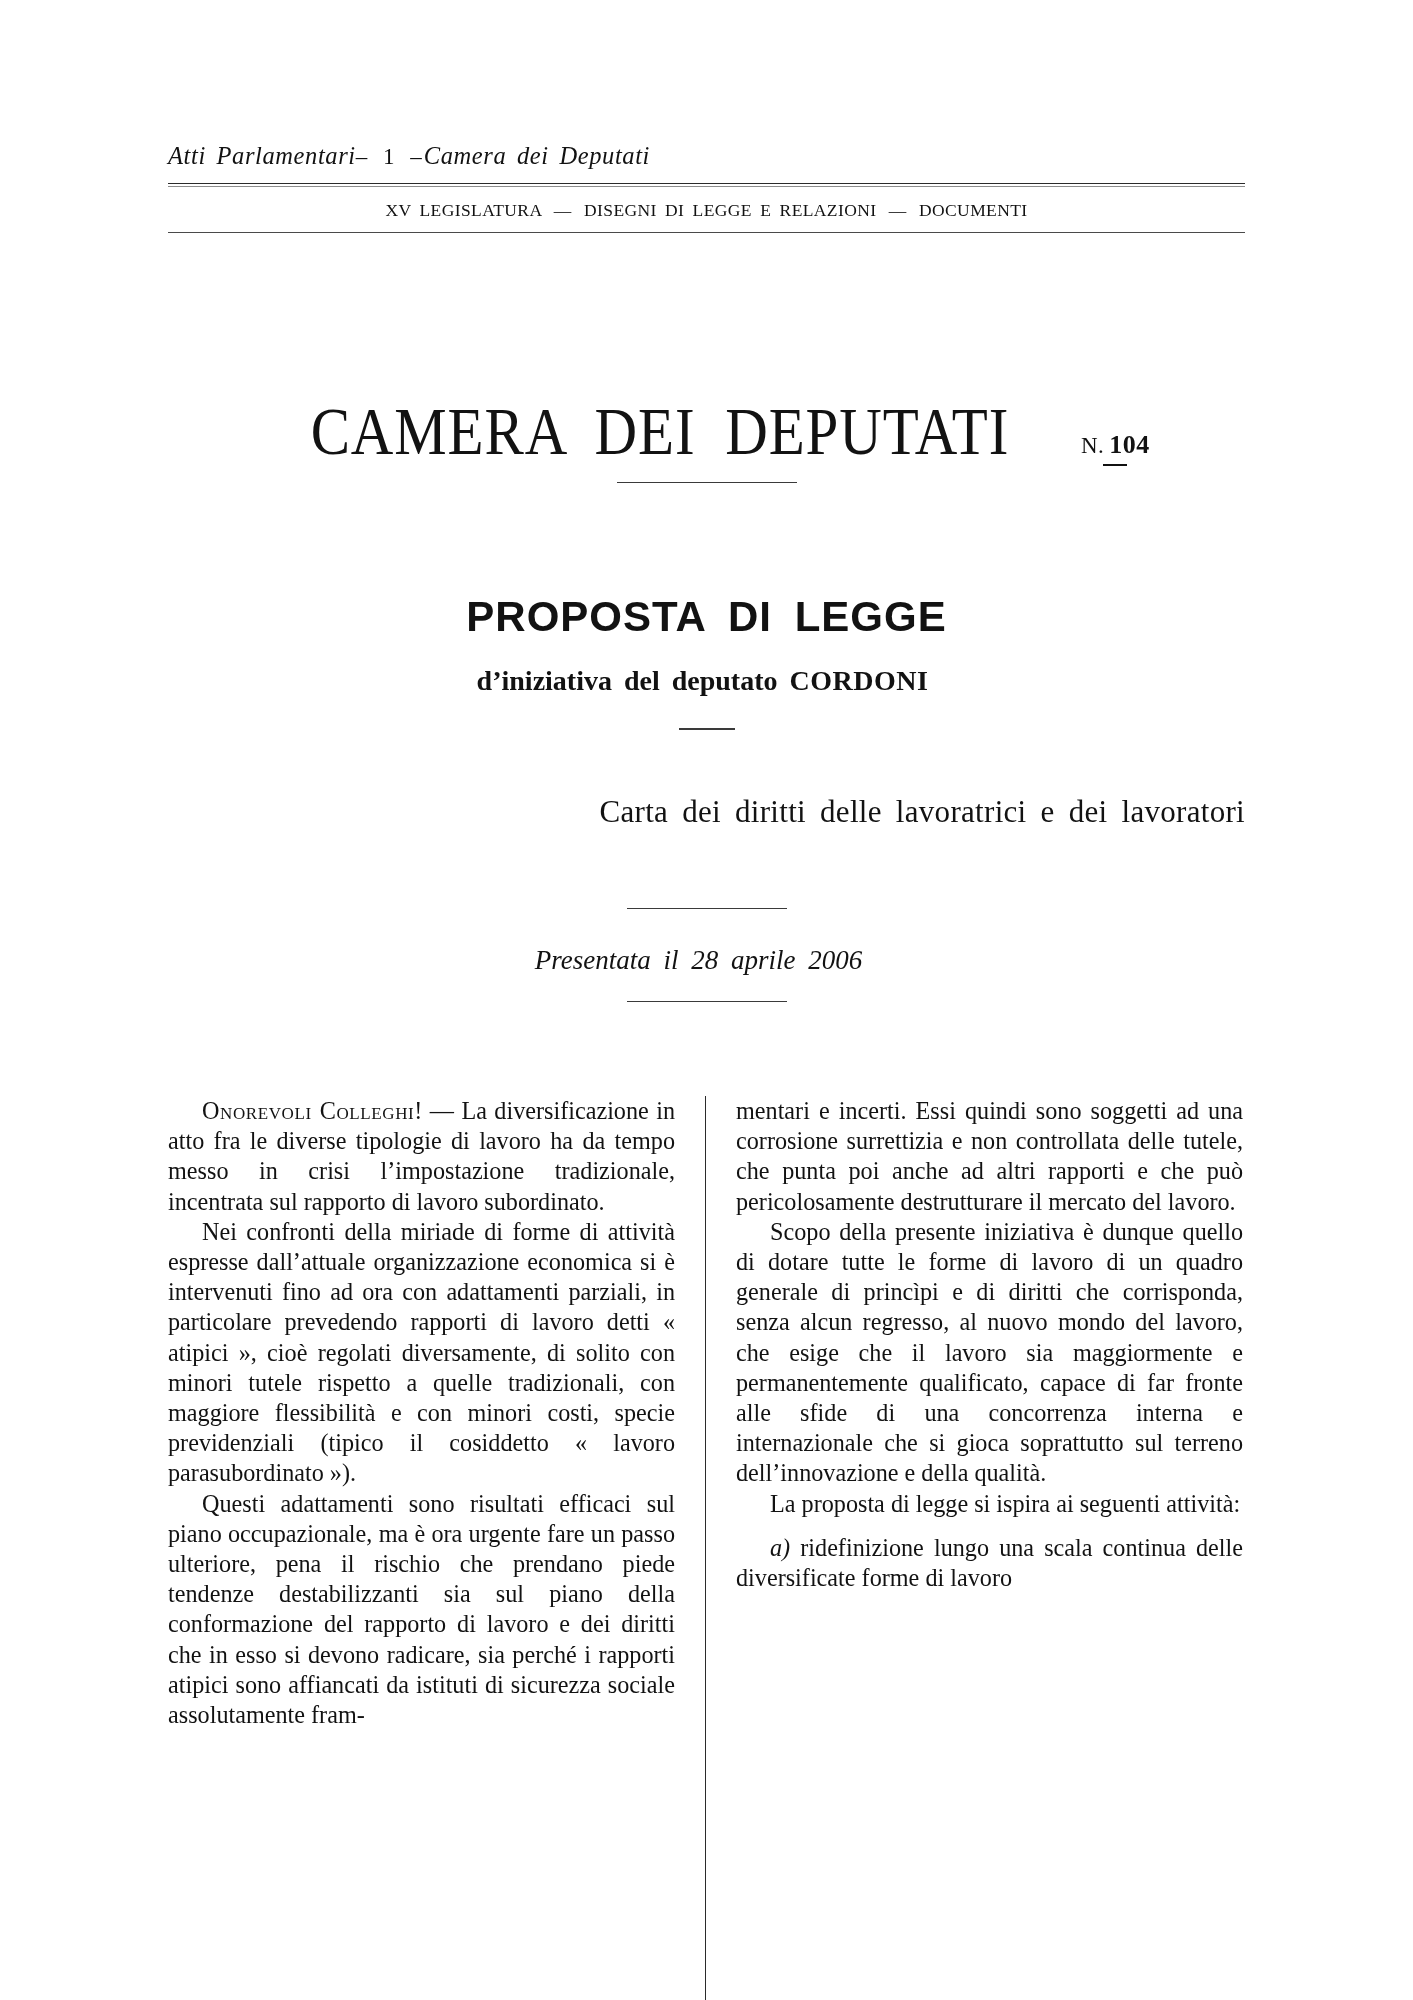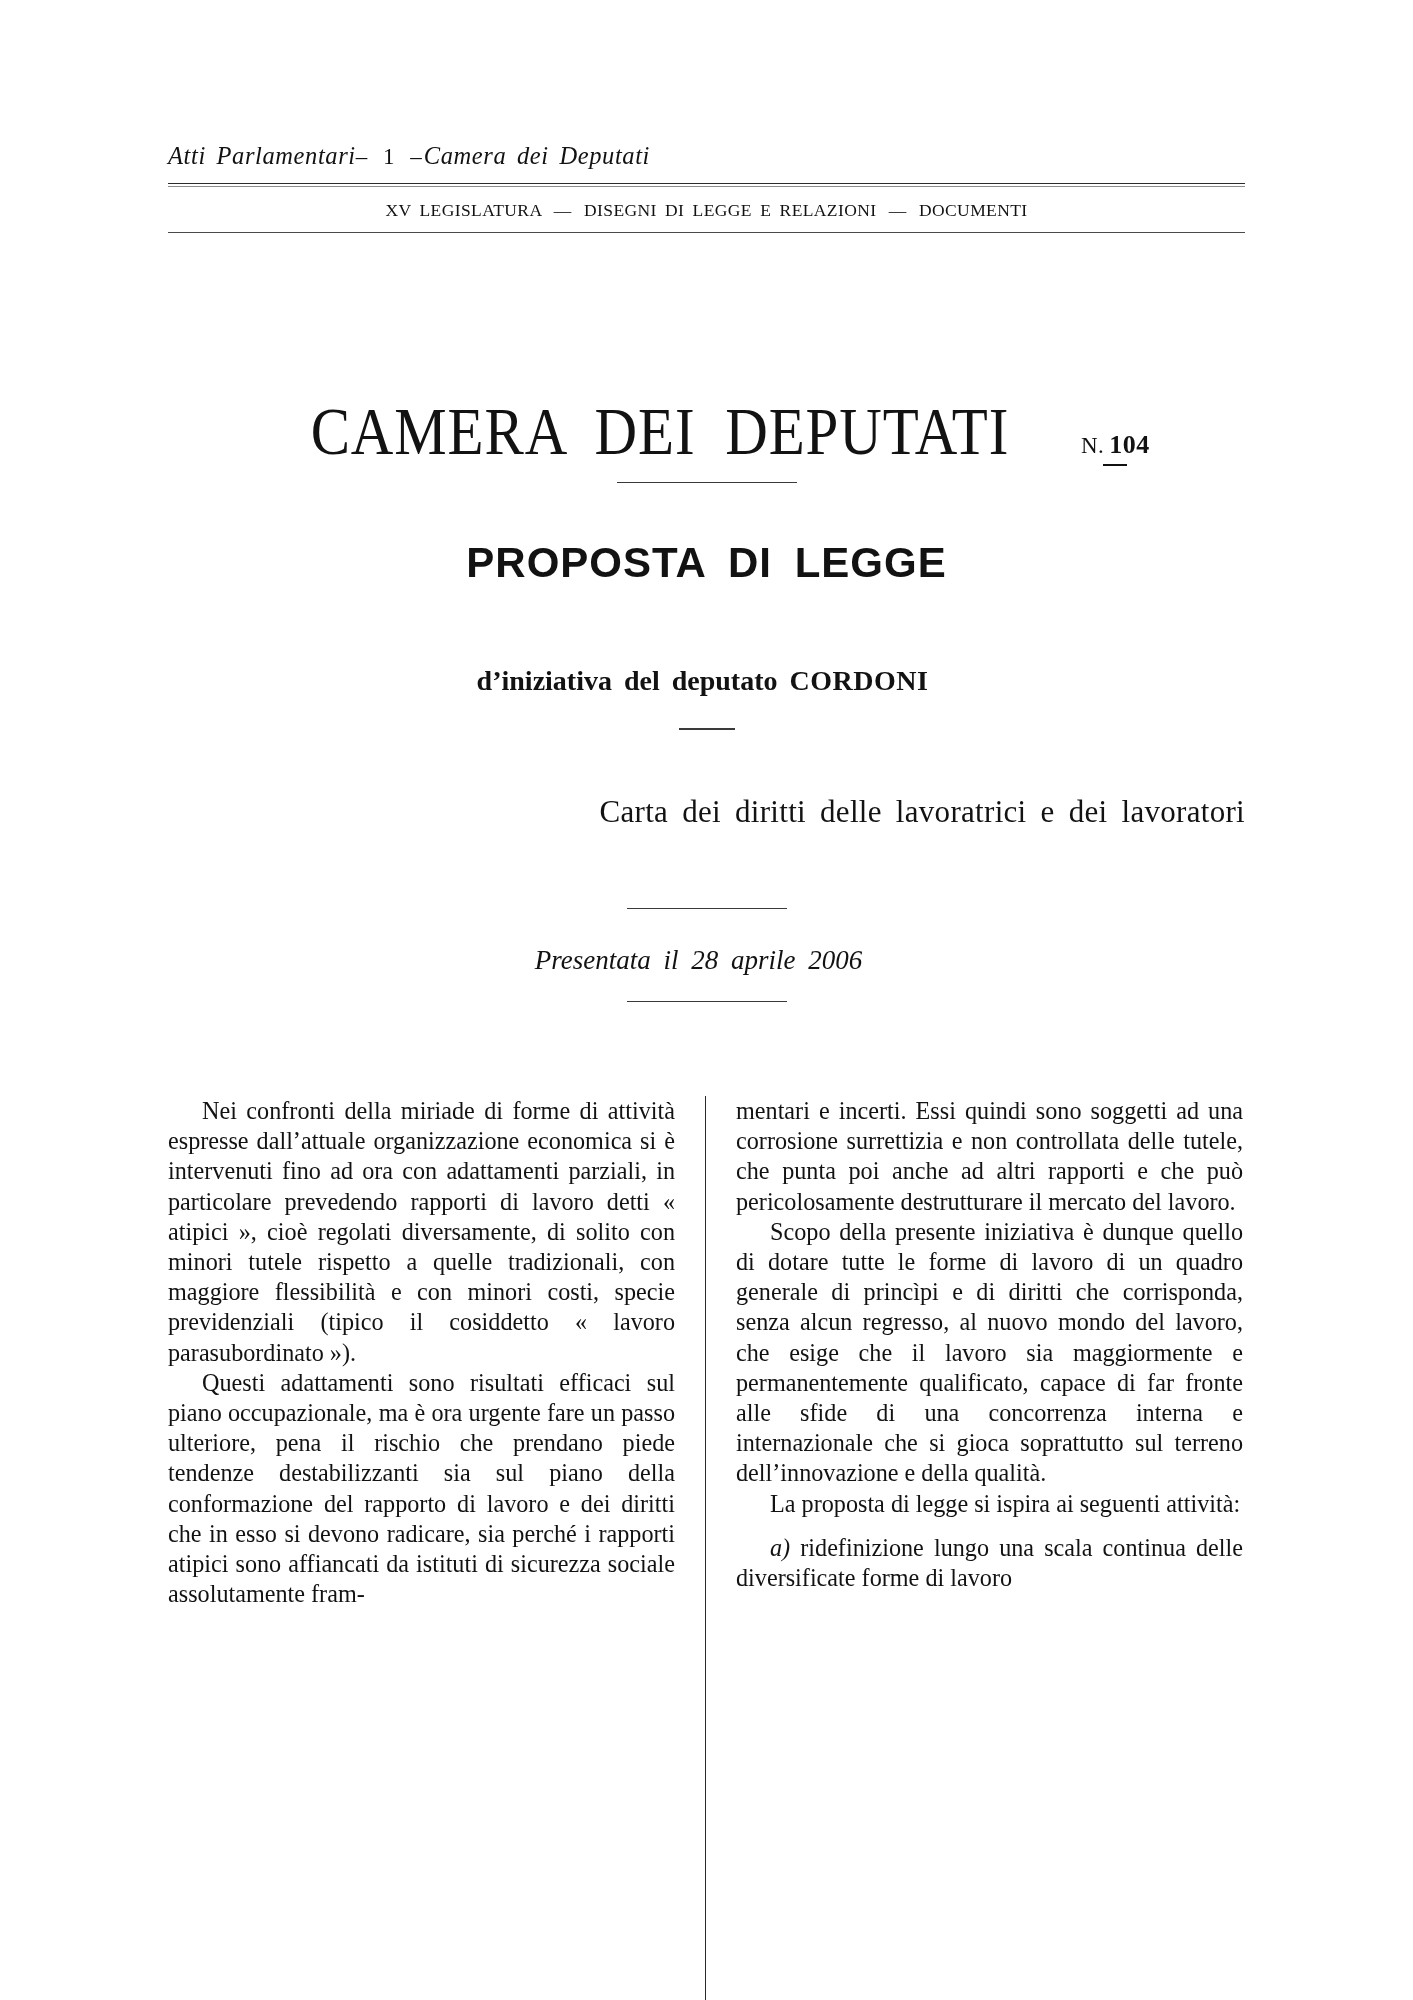--- a/index.html
+++ b/index.html
@@ -131,21 +131,21 @@
     left: 50%;
     transform: translateX(-50%);
     width: 180px;
   }
 
   
   .proposta {
     position: absolute;
     left: 168px;
     right: 168px;
-    top: 539px;
+    top: 593px;
     text-align: center;
     font-family: "Liberation Sans", "DejaVu Sans", sans-serif;
     font-weight: bold;
     font-size: 42px;
     letter-spacing: 1px;
     word-spacing: 10px;
   }
 
   .initiative {
     position: absolute;
@@ -298,20 +298,21 @@
 
   <div class="short-rule rule-above-date"></div>
 
   <div class="presented">Presentata il 28 aprile 2006</div>
 
   <div class="short-rule rule-below-date"></div>
 
   <div class="body">
 
     <div class="col col-left">
+      <p><span class="smallcaps">Onorevoli Colleghi</span><span>! — La diversificazione in atto fra le diverse tipologie di lavoro ha da tempo messo in crisi l’impostazione tradizionale, incentrata sul rapporto di lavoro subordinato.</span></p>
       <p>Nei confronti della miriade di forme di attività espresse dall’attuale organizzazione economica si è intervenuti fino ad ora con adattamenti parziali, in particolare prevedendo rapporti di lavoro detti « atipici », cioè regolati diversamente, di solito con minori tutele rispetto a quelle tradizionali, con maggiore flessibilità e con minori costi, specie previdenziali (tipico il cosiddetto « lavoro parasubordinato »).</p>
       <p>Questi adattamenti sono risultati efficaci sul piano occupazionale, ma è ora urgente fare un passo ulteriore, pena il rischio che prendano piede tendenze destabilizzanti sia sul piano della conformazione del rapporto di lavoro e dei diritti che in esso si devono radicare, sia perché i rapporti atipici sono affiancati da istituti di sicurezza sociale assolutamente fram-</p>
     </div>
 
     <div class="col-divider"></div>
 
     <div class="col col-right">
       <p class="noindent">mentari e incerti. Essi quindi sono soggetti ad una corrosione surrettizia e non controllata delle tutele, che punta poi anche ad altri rapporti e che può pericolosamente destrutturare il mercato del lavoro.</p>
       <p>Scopo della presente iniziativa è dunque quello di dotare tutte le forme di lavoro di un quadro generale di princìpi e di diritti che corrisponda, senza alcun regresso, al nuovo mondo del lavoro, che esige che il lavoro sia maggiormente e permanentemente qualificato, capace di far fronte alle sfide di una concorrenza interna e internazionale che si gioca soprattutto sul terreno dell’innovazione e della qualità.</p>
       <p>La proposta di legge si ispira ai seguenti attività:</p>

